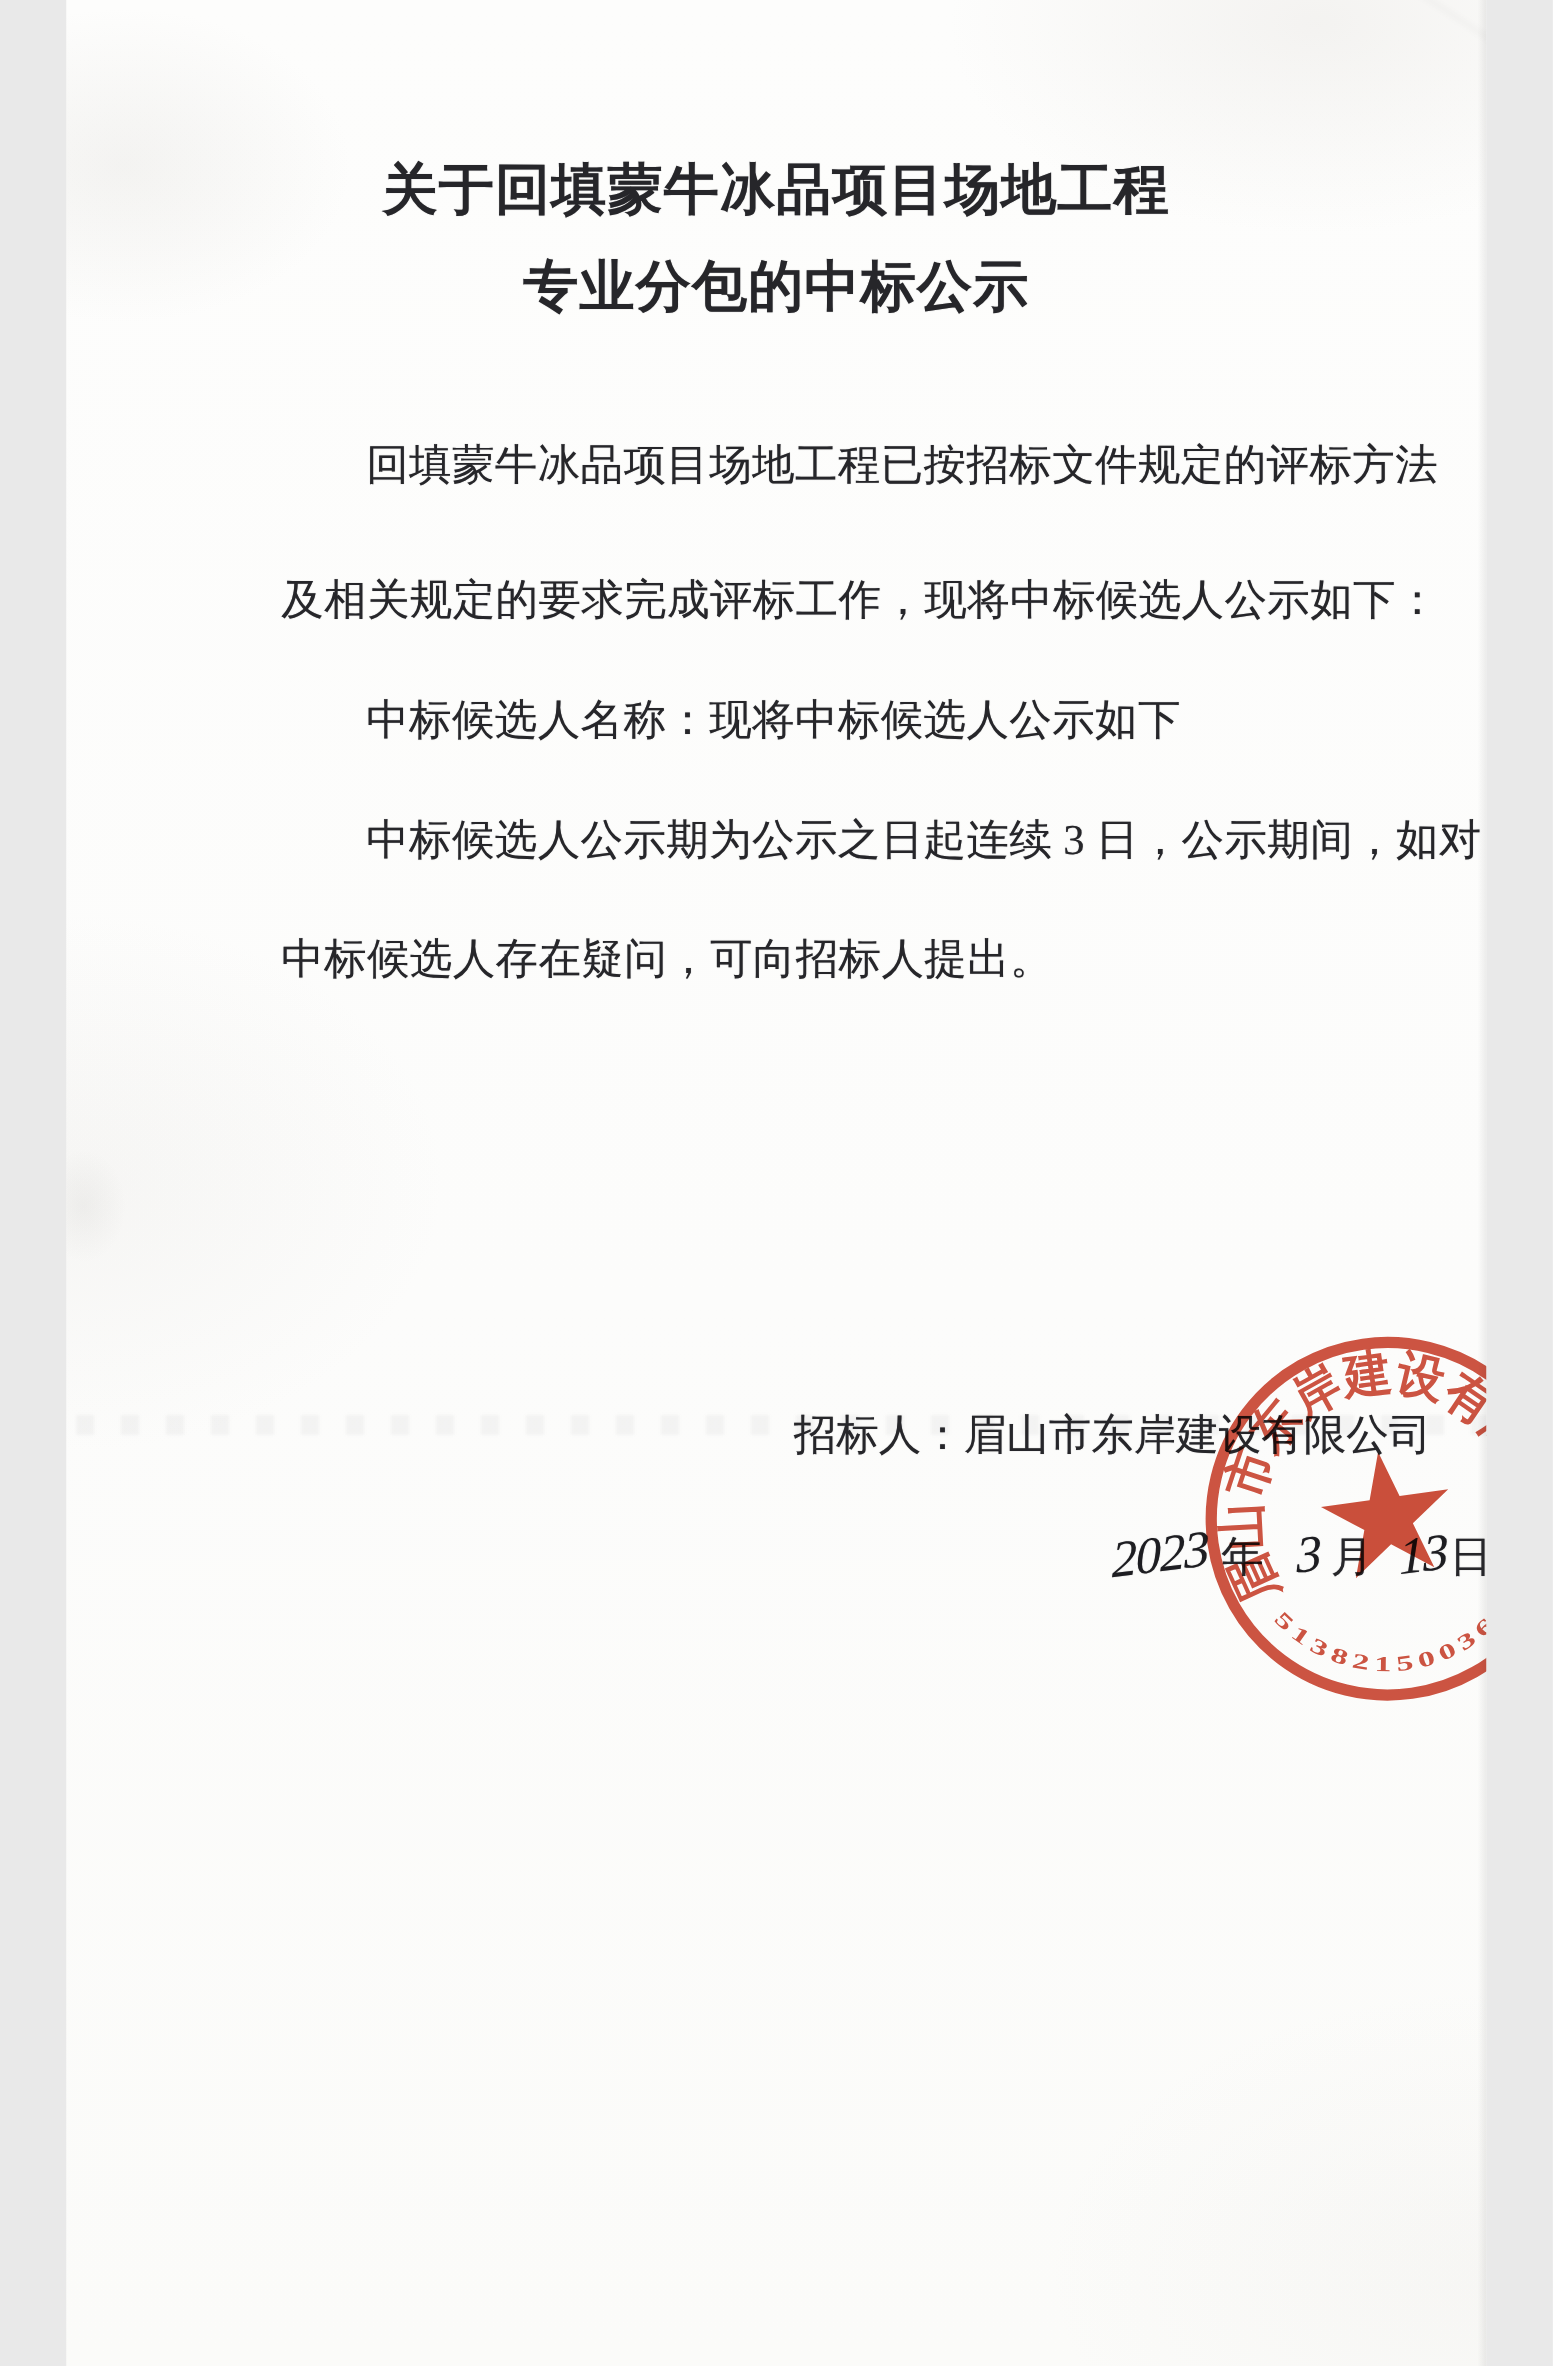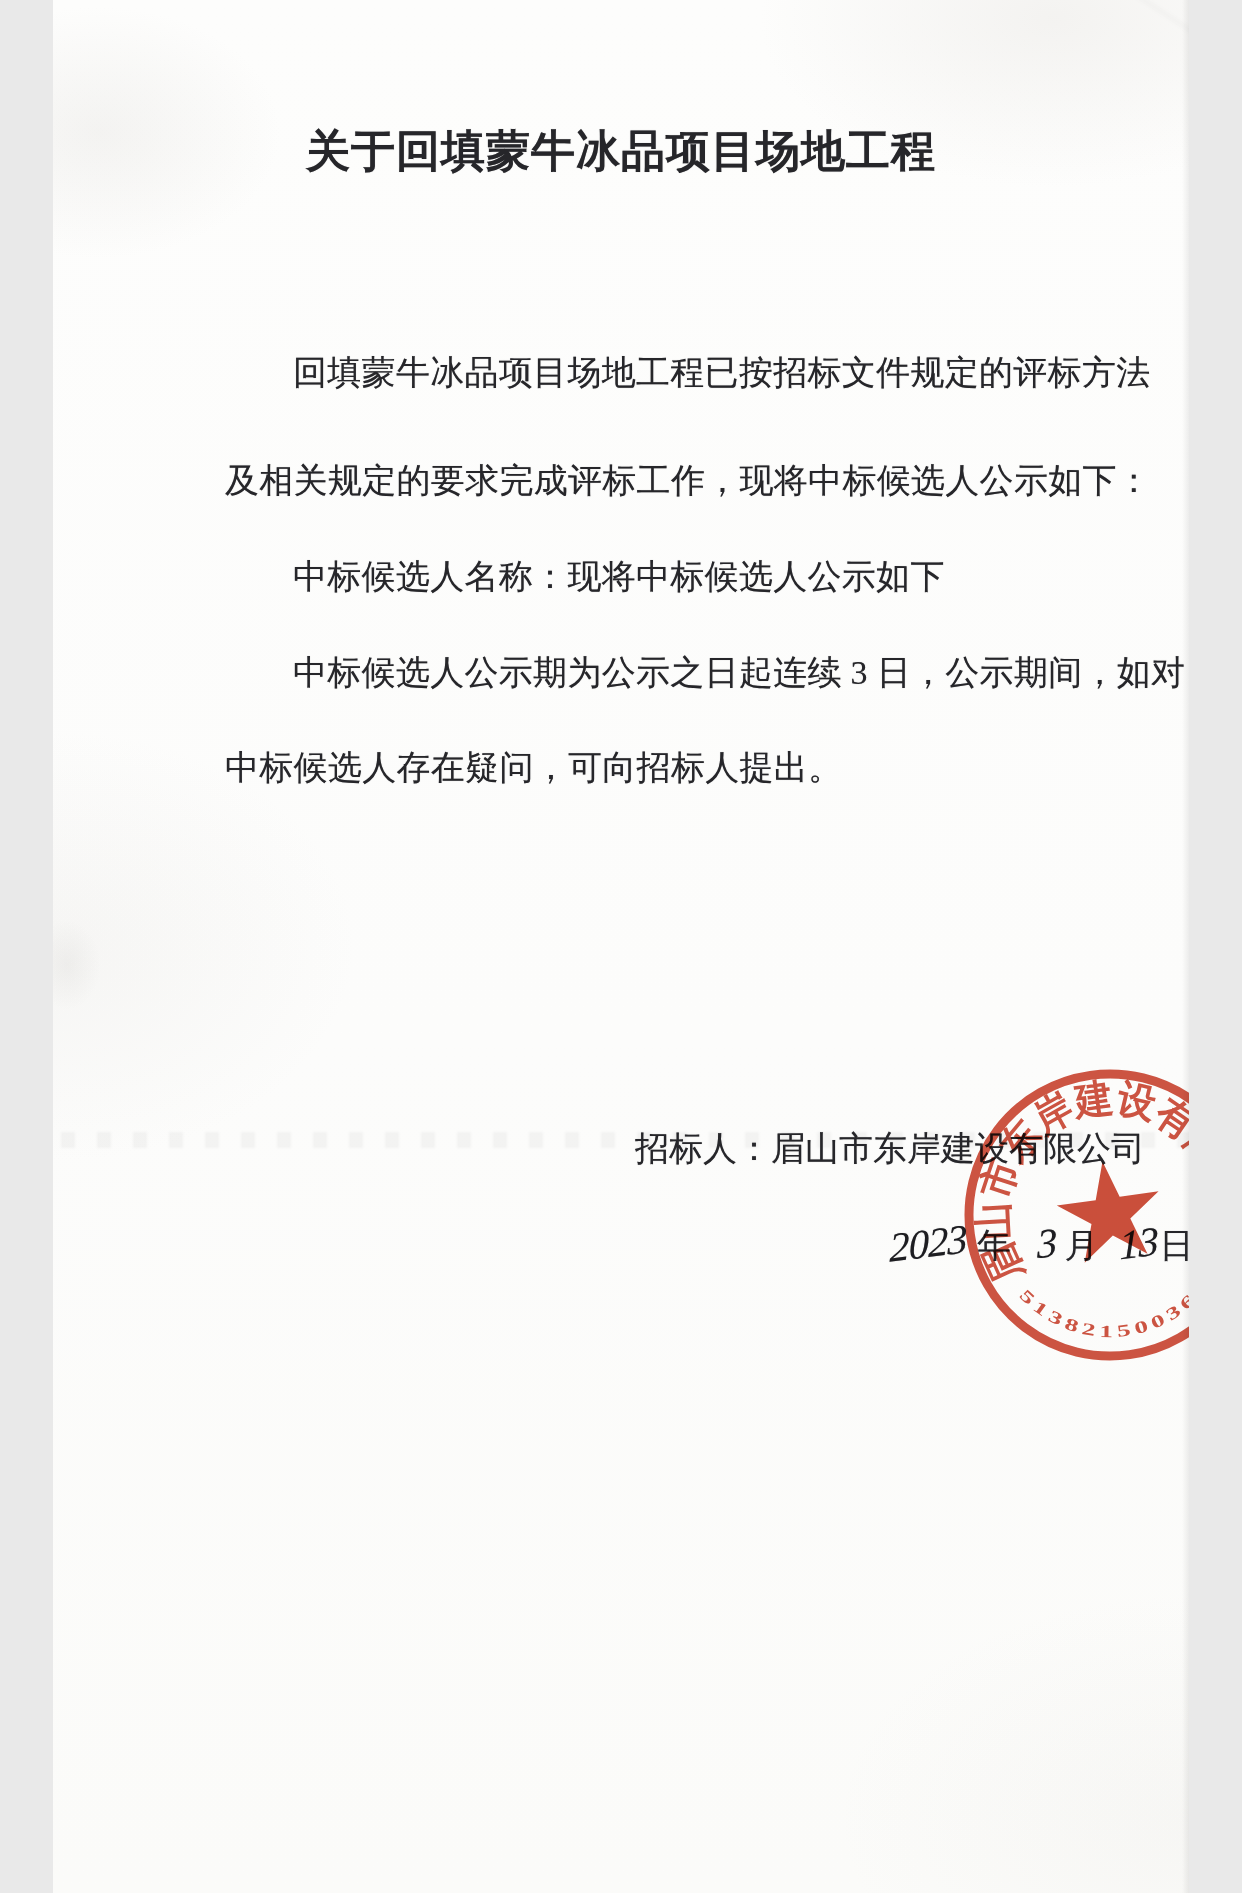--- a/index.html
+++ b/index.html
@@ -58,20 +58,21 @@
 <body>
 
 <div class="page">
 
   <div class="smudge-left"></div>
   <div class="crease-tr"></div>
   <div class="ghost-band"></div>
   <div class="edge-right"></div>
 
   <div class="txt title t1">关于回填蒙牛冰品项目场地工程</div>
+  <div class="txt title t2">专业分包的中标公示</div>
 
   <div class="txt bl bl1">回填蒙牛冰品项目场地工程已按招标文件规定的评标方法</div>
   <div class="txt bl bl2">及相关规定的要求完成评标工作，现将中标候选人公示如下：</div>
   <div class="txt bl bl3">中标候选人名称：现将中标候选人公示如下</div>
   <div class="txt bl bl4">中标候选人公示期为公示之日起连续 3 日，公示期间，如对</div>
   <div class="txt bl bl5">中标候选人存在疑问，可向招标人提出。</div>
 
 
   <div class="txt sig-line">
     <span>招标人：</span><span>眉山市东岸建设有限公司</span>

